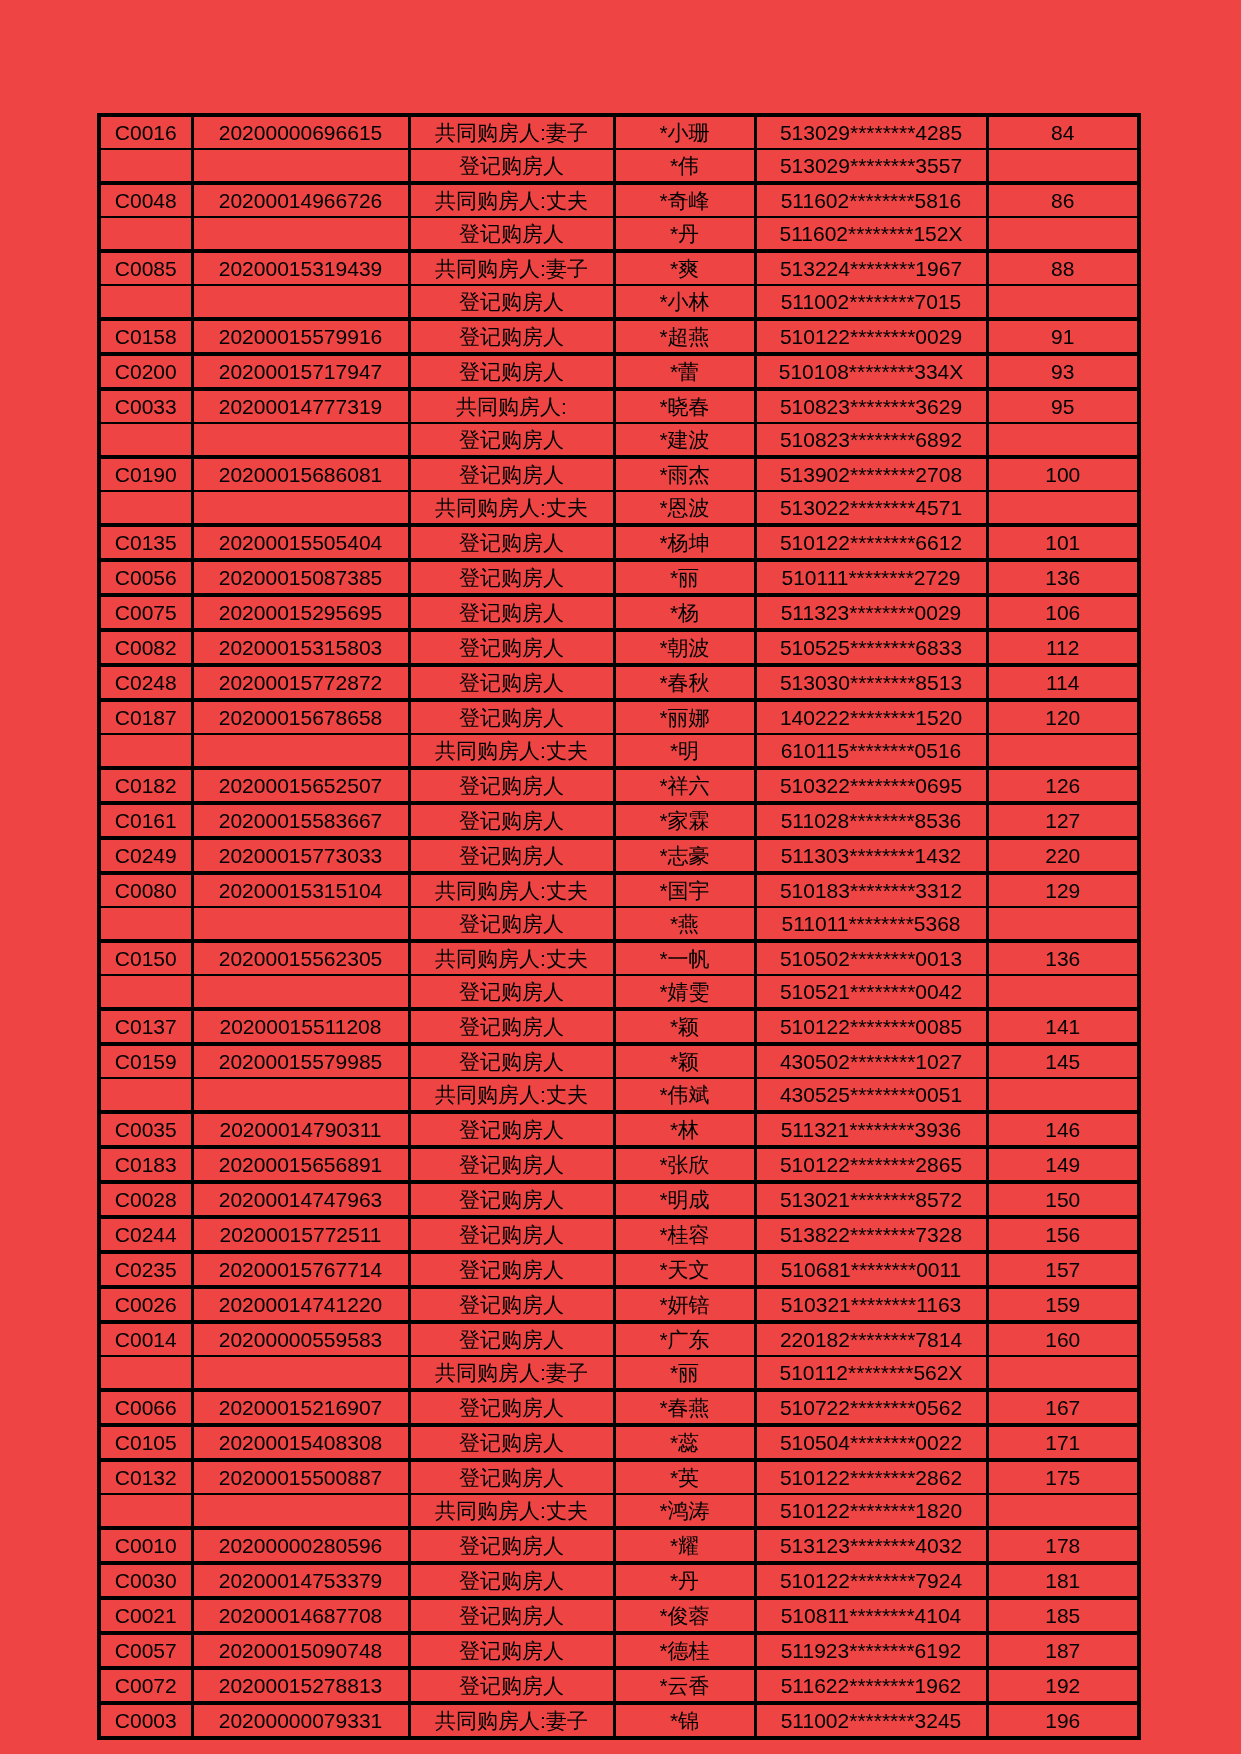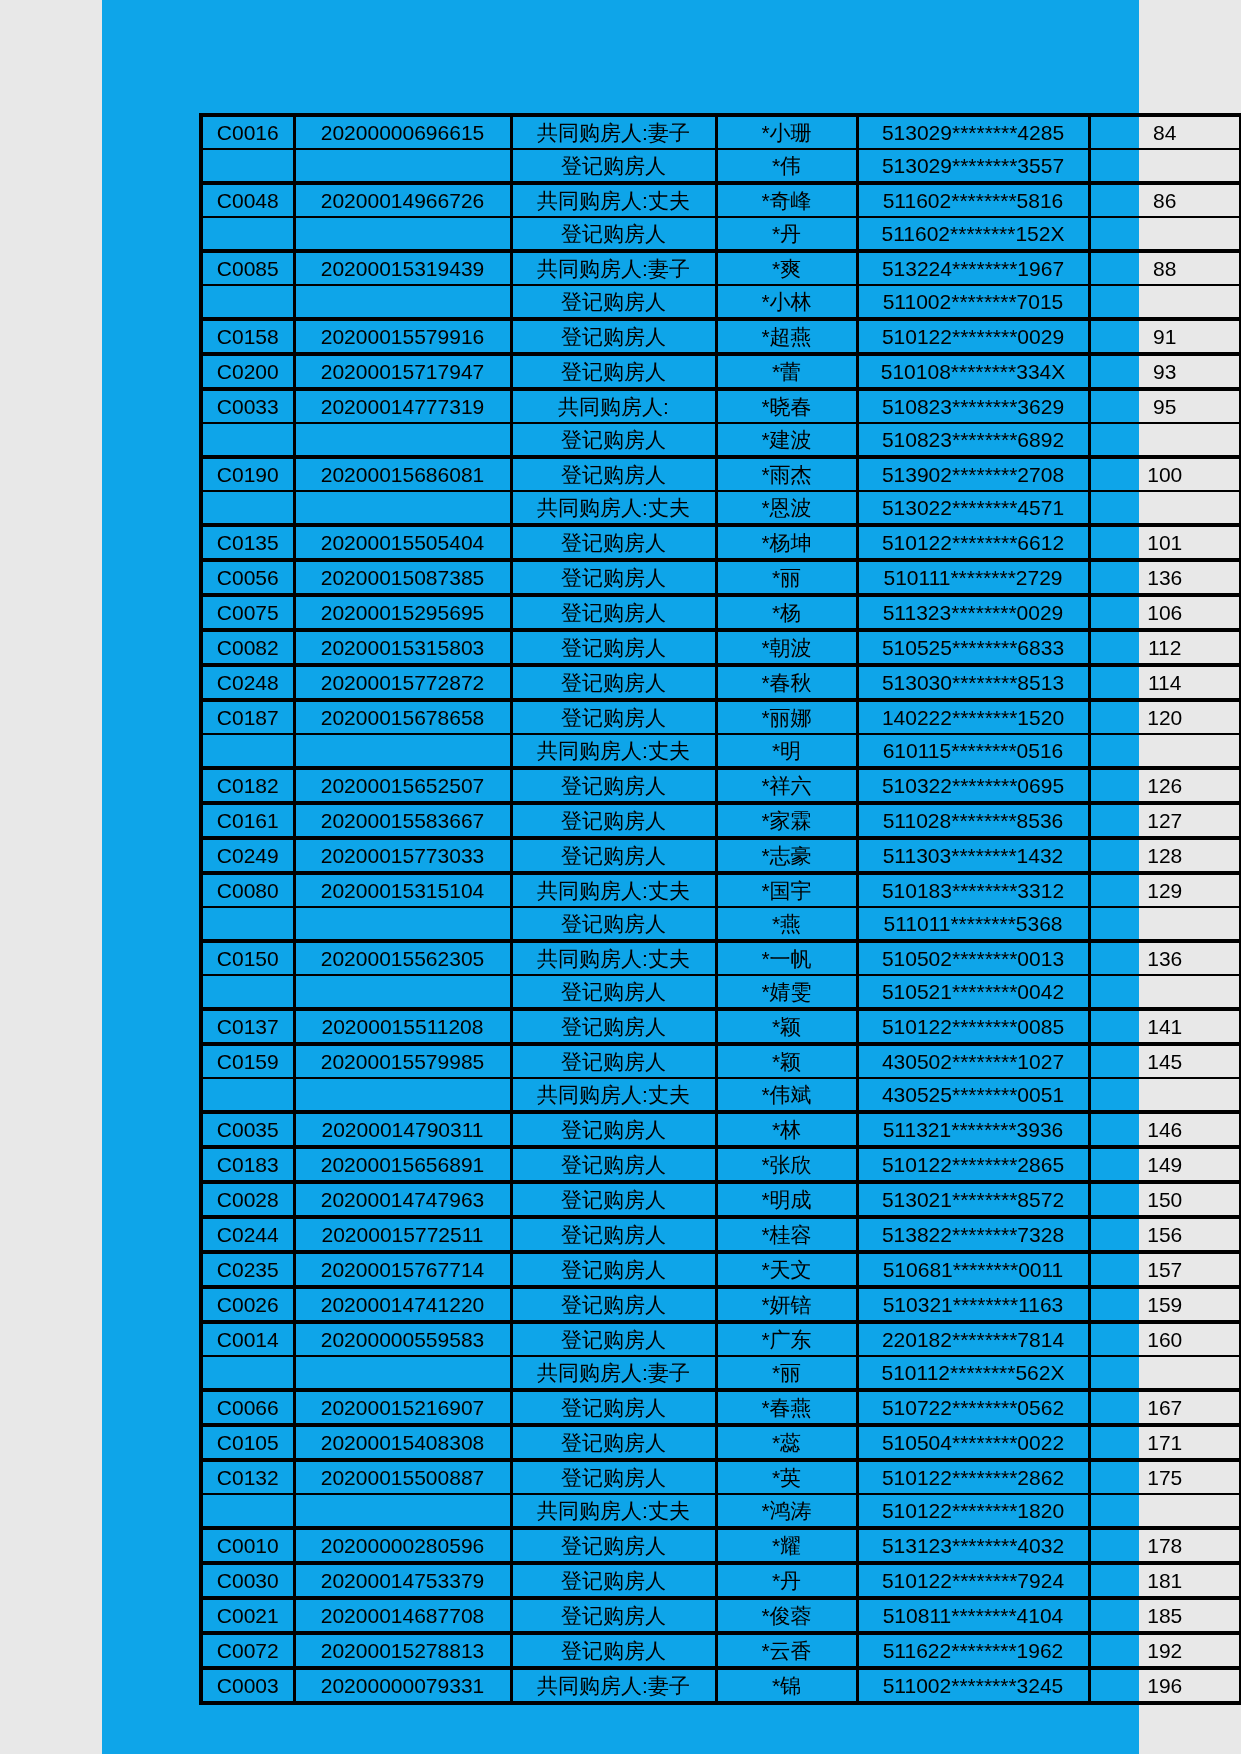--- a/index.html
+++ b/index.html
@@ -1,20 +1,20 @@
 <!DOCTYPE html>
 <html><head>
 <meta charset="utf-8">
 <style>
   html, body { margin: 0; padding: 0; background: #e8e8e8; }
   .page {
     position: relative;
-    width: 1037px;
+    width: 1241px;
     height: 1754px;
-    background: #0ea5e9;
+    background: #ef4444;
     margin: 0 auto;
     font-family: "Liberation Sans", "DejaVu Sans", sans-serif;
     color: #000;
   }
   table.roster {
     position: absolute;
     left: 97px;
     top: 113px;
     width: 1040px;
     height: 1500px;
@@ -225,21 +225,21 @@
           <td>*家霖</td>
           <td>511028********8536</td>
           <td>127</td>
         </tr>
         <tr class="rec-start">
           <td>C0249</td>
           <td>20200015773033</td>
           <td>登记购房人</td>
           <td>*志豪</td>
           <td>511303********1432</td>
-          <td>128</td>
+          <td>220</td>
         </tr>
         <tr class="rec-start">
           <td>C0080</td>
           <td>20200015315104</td>
           <td>共同购房人:丈夫</td>
           <td>*国宇</td>
           <td>510183********3312</td>
           <td>129</td>
         </tr>
         <tr class="rec-cont">
@@ -402,20 +402,28 @@
           <td>510122********7924</td>
           <td>181</td>
         </tr>
         <tr class="rec-start">
           <td>C0021</td>
           <td>20200014687708</td>
           <td>登记购房人</td>
           <td>*俊蓉</td>
           <td>510811********4104</td>
           <td>185</td>
+        </tr>
+        <tr class="rec-start">
+          <td>C0057</td>
+          <td>20200015090748</td>
+          <td>登记购房人</td>
+          <td>*德桂</td>
+          <td>511923********6192</td>
+          <td>187</td>
         </tr>
         <tr class="rec-start">
           <td>C0072</td>
           <td>20200015278813</td>
           <td>登记购房人</td>
           <td>*云香</td>
           <td>511622********1962</td>
           <td>192</td>
         </tr>
         <tr class="rec-start">

